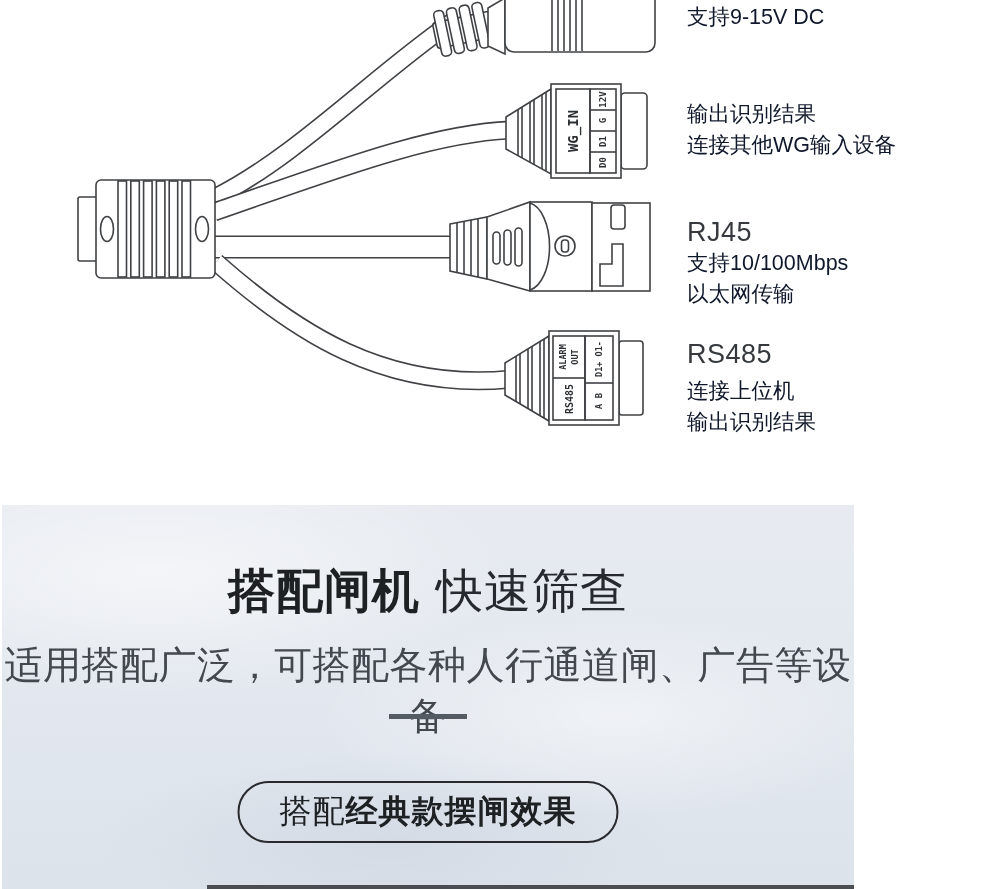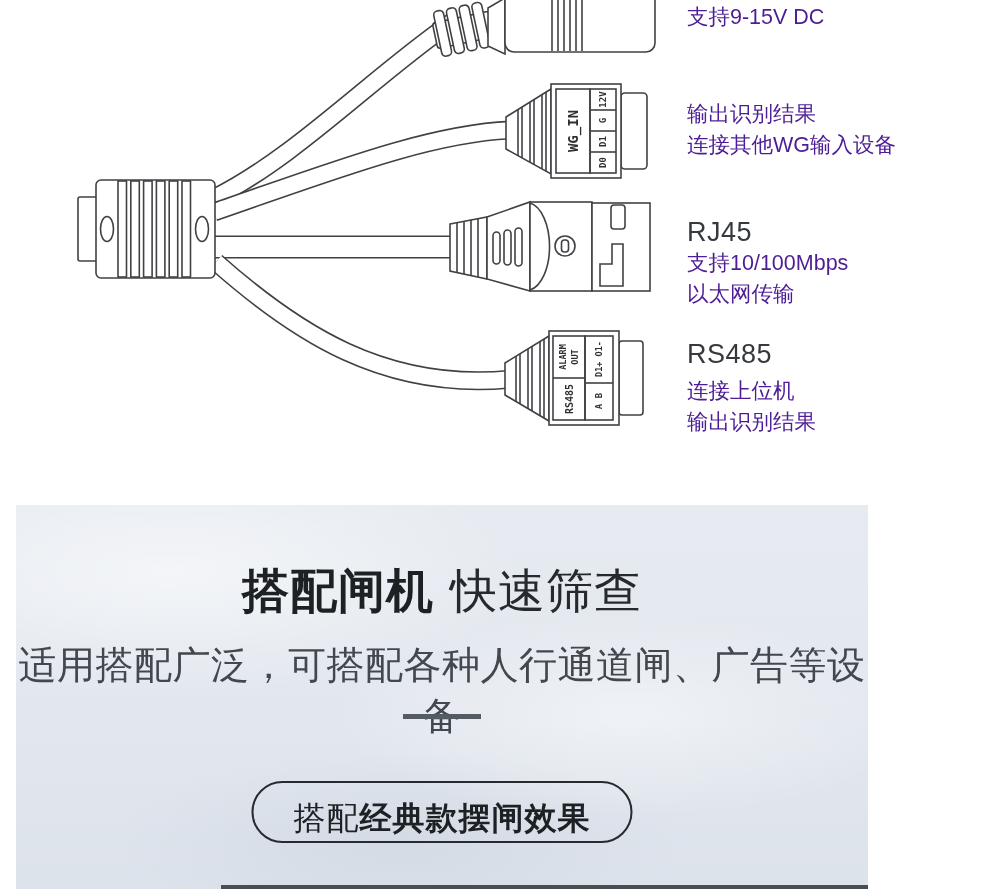--- a/index.html
+++ b/index.html
@@ -15,25 +15,25 @@
   .cable-o  { fill:none; stroke:#3f4144; stroke-width:19; }
   .cable-i  { fill:none; stroke:#ffffff; stroke-width:15.8; }
   .cable-o2 { fill:none; stroke:#3f4144; stroke-width:23; }
   .cable-i2 { fill:none; stroke:#ffffff; stroke-width:19.8; }
   .port-txt { font-family:"DejaVu Sans Mono", monospace; font-weight:bold; fill:#2e3134; }
 
   .label-group { position:absolute; left:687px; }
   .label-heading {
     font-size:27px; font-weight:500; color:#36393d; letter-spacing:0.5px;
   }
-  .label-sub { font-size:21.5px; color:#4c1d95; line-height:31px; }
+  .label-sub { font-size:21.5px; color:#0f172a; line-height:31px; }
 
   
   .panel {
-    position:absolute; left:16px; top:505px; width:852px; height:384px;
+    position:absolute; left:2px; top:505px; width:852px; height:384px;
     background:
       radial-gradient(60% 45% at 18% 18%, rgba(255,255,255,0.55), rgba(255,255,255,0) 70%),
       radial-gradient(50% 38% at 72% 55%, rgba(255,255,255,0.45), rgba(255,255,255,0) 70%),
       radial-gradient(45% 32% at 45% 88%, rgba(202,211,223,0.55), rgba(202,211,223,0) 75%),
       linear-gradient(180deg, #e7ebf1 0%, #e3e8ef 45%, #dde3eb 100%);
   }
   .panel-title {
     position:absolute; top:55px; width:100%; text-align:center;
     font-size:47px; color:#1e2124; letter-spacing:1px;
   }
@@ -43,21 +43,21 @@
     position:absolute; top:135px; width:100%; text-align:center;
     font-size:38px; color:#43484f; letter-spacing:0.5px;
   }
   .panel-divider {
     position:absolute; top:209px; left:50%; transform:translateX(-50%);
     width:78px; height:5px; background:#545b63;
   }
   .pill {
     position:absolute; top:276px; left:50%; transform:translateX(-50%);
     height:58px; padding:0 40px; border:2.5px solid #282a2d; border-radius:32px;
-    display:inline-flex; align-items:flex-end; white-space:nowrap;
+    display:inline-flex; align-items:center; white-space:nowrap;
     font-size:32px; color:#1e2124; letter-spacing:1px; background:transparent;
   }
   .pill .p-bold { font-weight:700; }
   .next-edge {
     position:absolute; bottom:0; left:205px; right:0; height:4px; background:#4a4e53;
   }
 </style>
 </head>
 <body>
 

